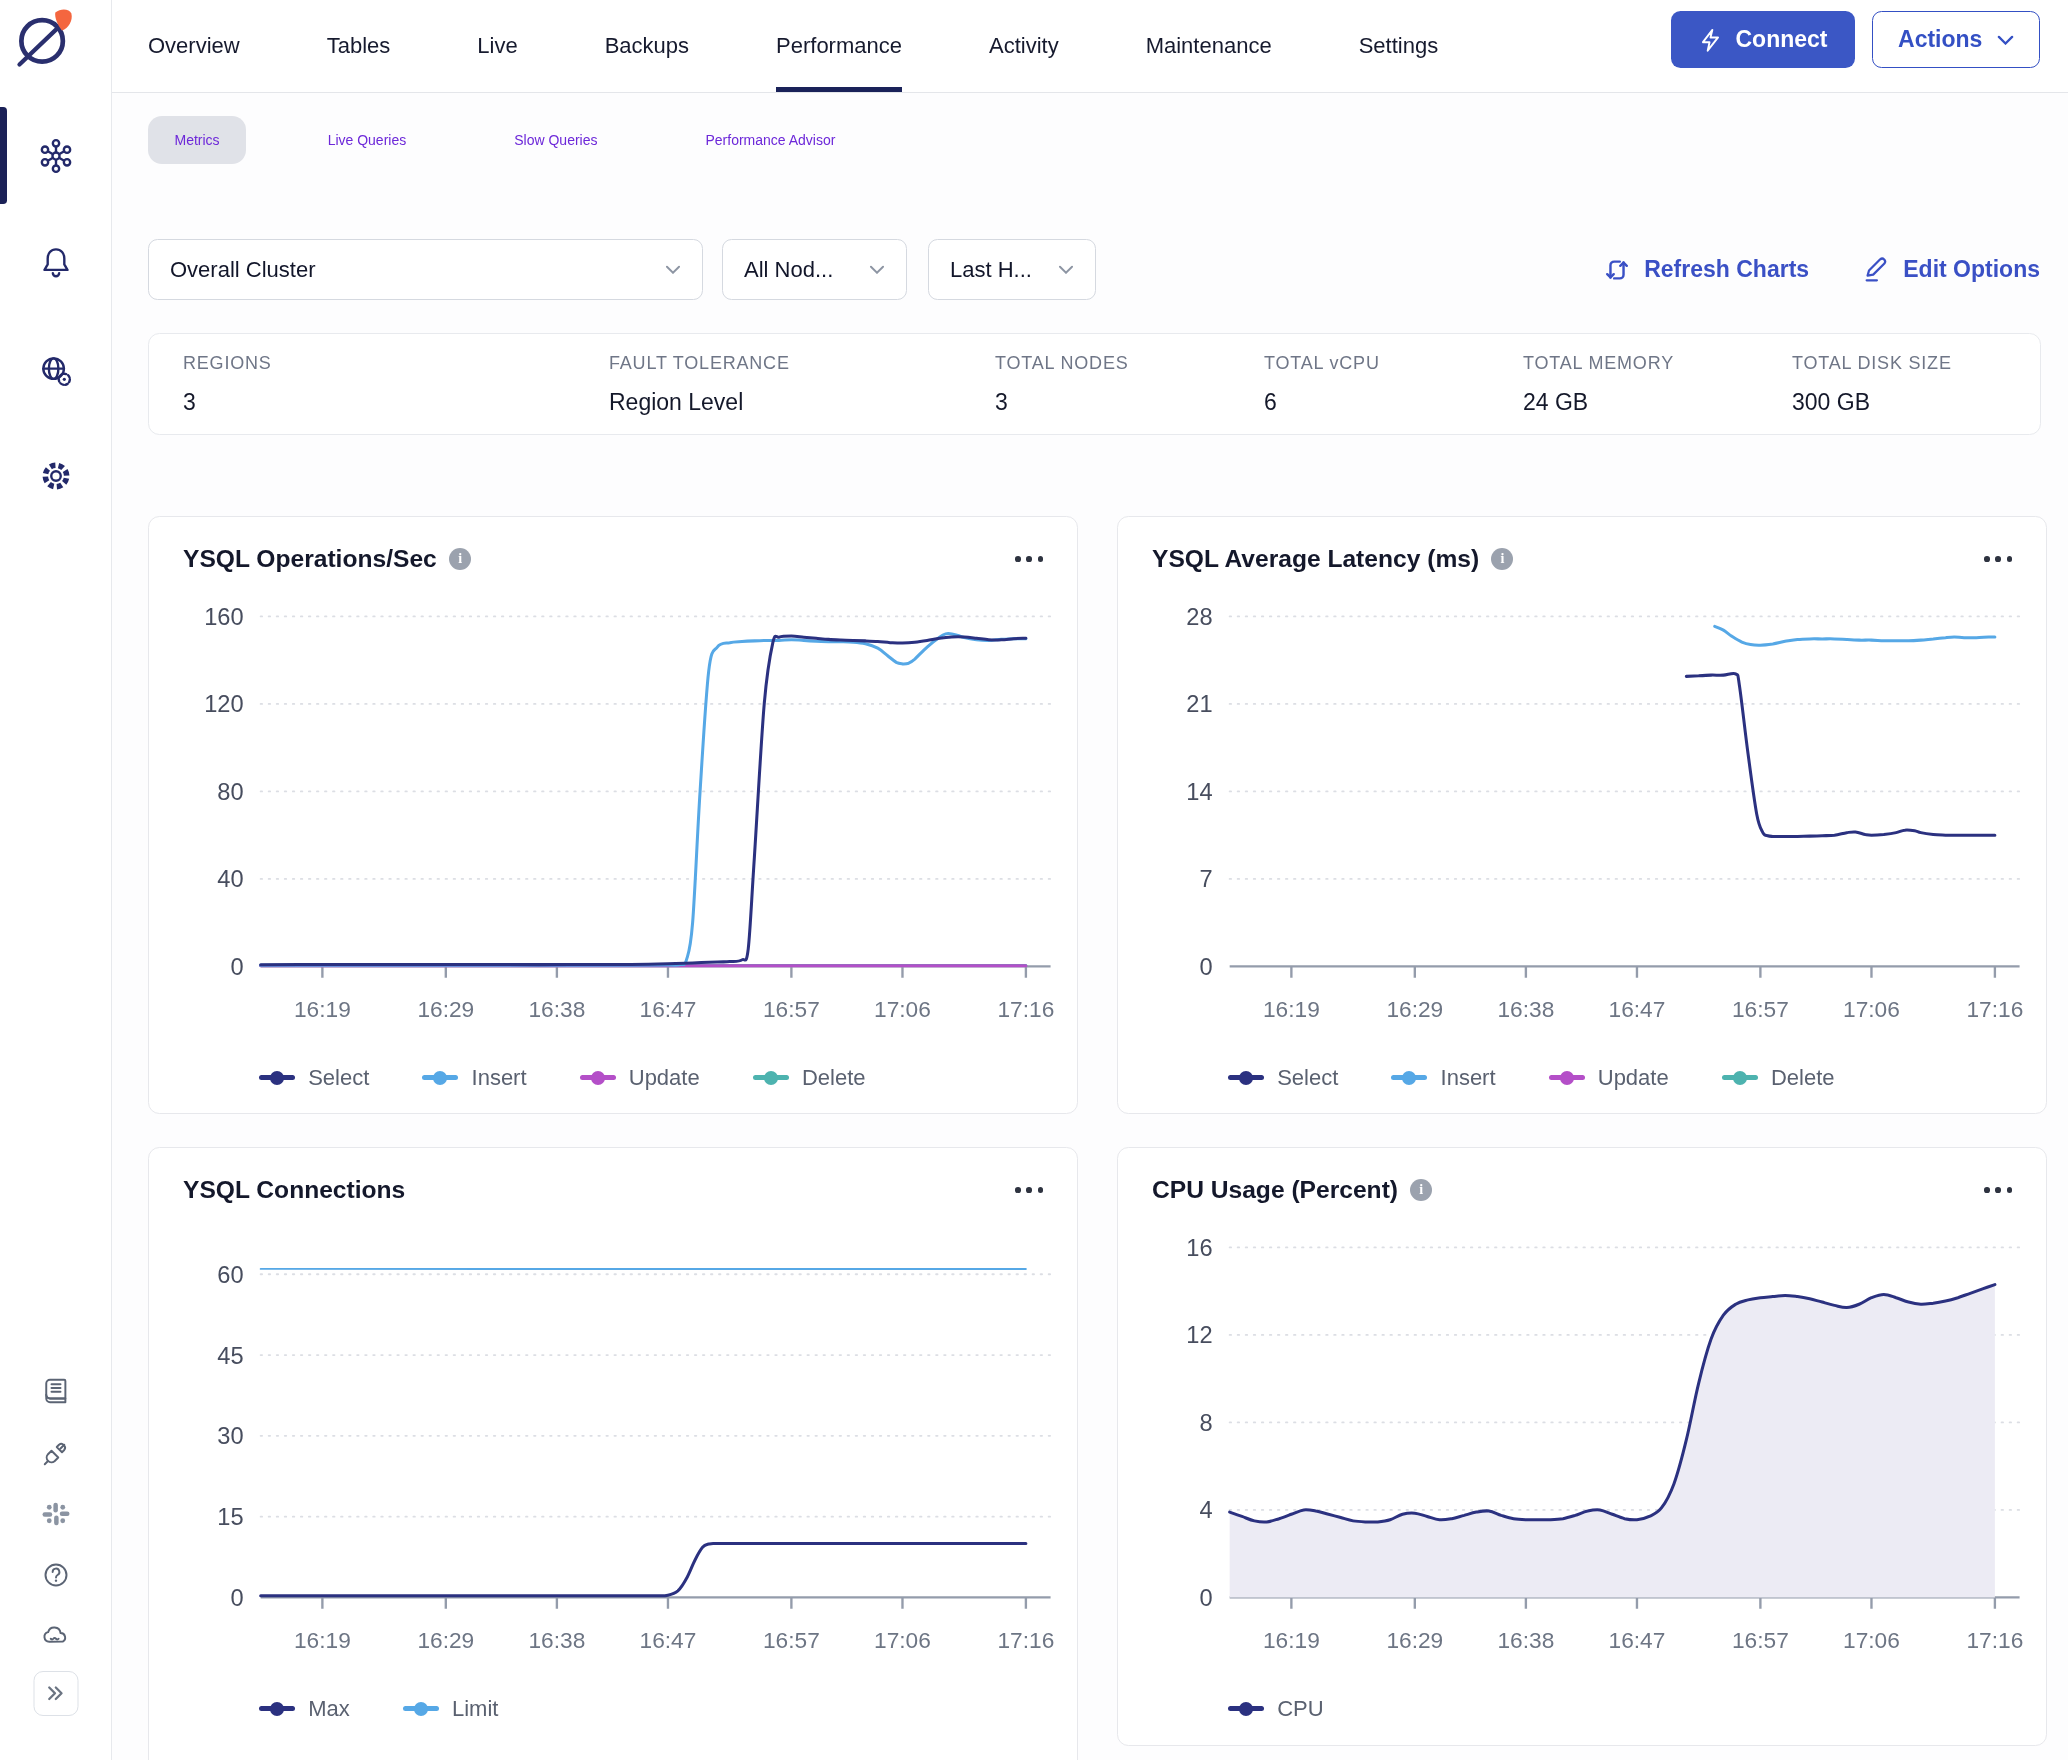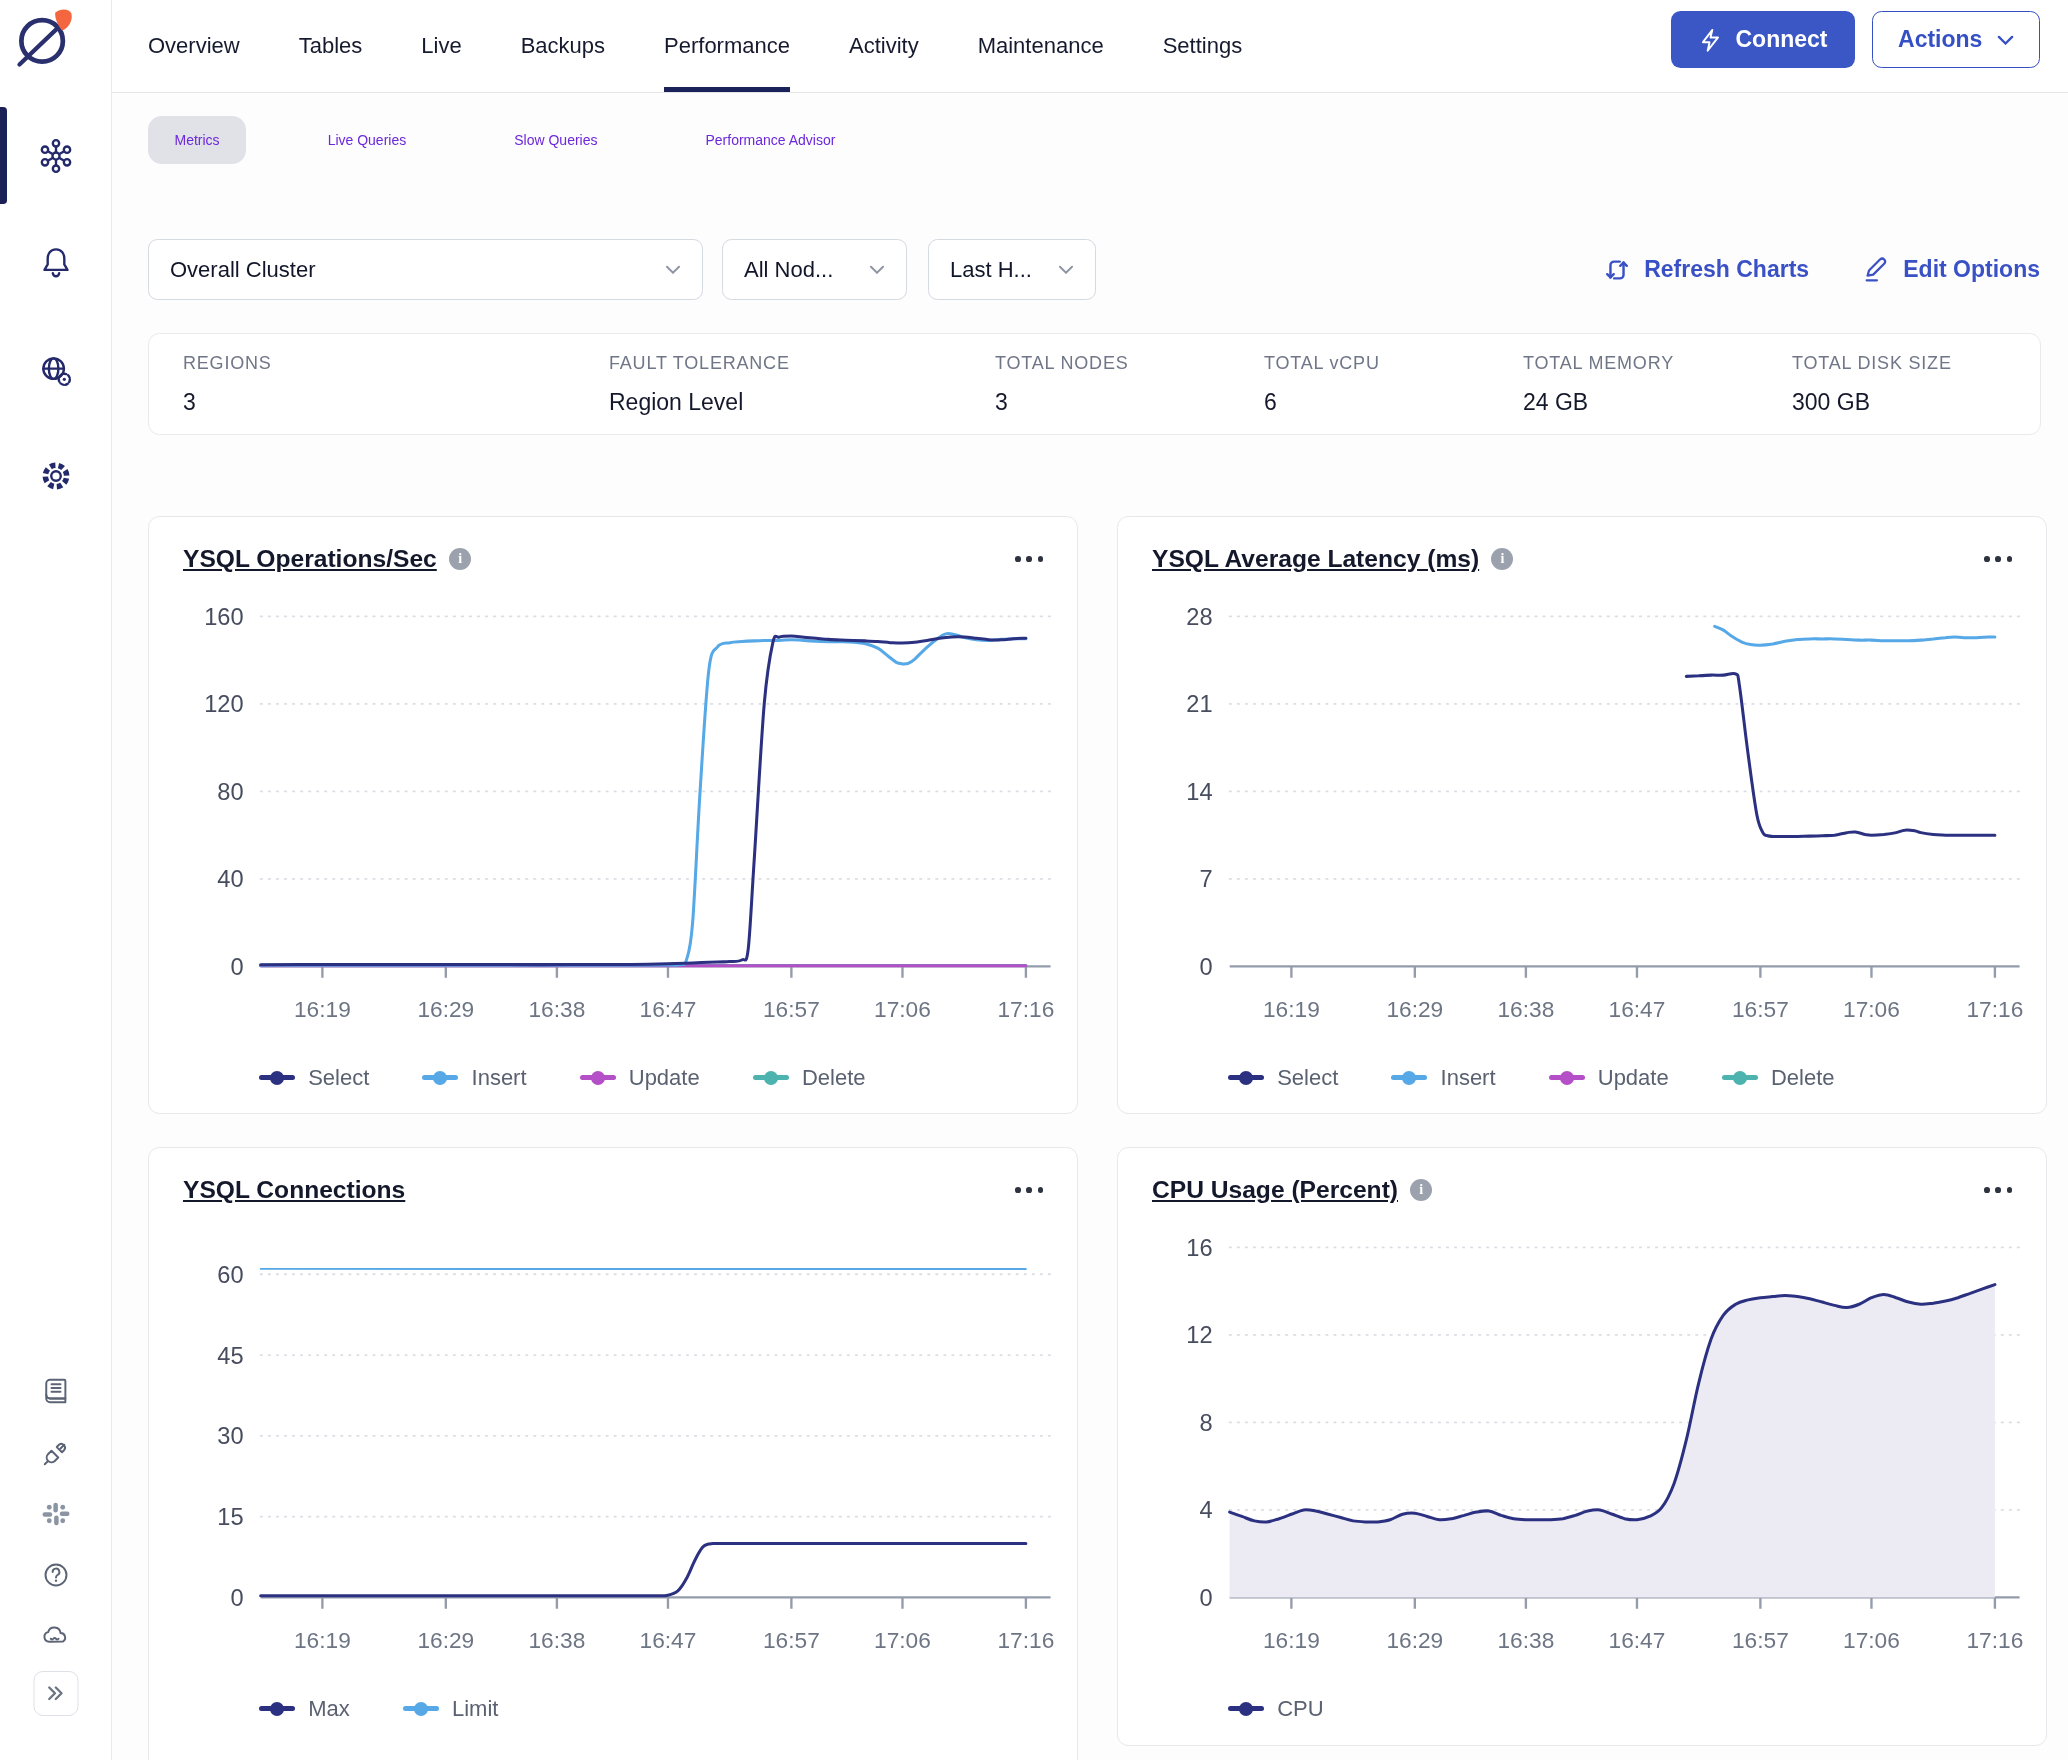--- a/index.html
+++ b/index.html
@@ -16,21 +16,21 @@
     width:42px; height:42px; display:flex; align-items:center; justify-content:center; cursor:pointer; }
   .side-icon svg { width:38px; height:38px; }
   .side-icon.small svg { width:30px; height:30px; }
   .expand-btn { position:absolute; left:50%; transform:translateX(-50%); top:1671px;
     width:45px; height:45px; border:1.4px solid #dde1e7; border-radius:9.5px;
     display:flex; align-items:center; justify-content:center; cursor:pointer; background:#fff; }
 
   
   .topnav { position:absolute; left:112px; top:0; right:0; height:93px; background:#fff;
     border-bottom:0.9px solid #e4e6ea; display:flex; align-items:center; }
-  .tabs { display:flex; gap:59px; margin-left:36px; height:100%; align-items:flex-start; }
+  .tabs { display:flex; gap:87px; margin-left:36px; height:100%; align-items:flex-start; }
   .tab { position:relative; height:100%; display:flex; align-items:center;
     font-size:22px; font-weight:500; color:#161a2e; cursor:pointer; white-space:nowrap; }
   .tab.active::after { content:""; position:absolute; left:0; right:0; bottom:0;
     height:4.7px; background:#1a2259; }
   .nav-actions { position:absolute; right:28px; top:11.4px; display:flex; gap:17px; }
   .btn-connect { height:57px; padding:8px 28px; background:#3b57c5; color:#fff;
     border:none; border-radius:9.5px; font-size:23px; font-weight:600;
     display:flex; align-items:center; gap:13.2px; cursor:pointer; font-family:inherit; }
   .btn-actions { height:57px; padding:0 24.6px; background:#fff; color:#3450c4;
     border:1.9px solid #3450c4; border-radius:9.5px; font-size:23px; font-weight:700;
@@ -66,21 +66,21 @@
   .stat:nth-child(4){width:259px}.stat:nth-child(5){width:269px}
 
   
   .chart-card { position:absolute; width:930px; background:#fff;
     border:1.4px solid #e7e8ec; border-radius:11.4px; }
   #card0 { left:36px; top:423px; height:598px; }
   #card1 { left:1005px; top:423px; height:598px; }
   #card2 { left:36px; top:1054px; height:757px; }
   #card3 { left:1005px; top:1054px; height:599px; }
   .chart-head { display:flex; align-items:center; padding:28px 28px 0 34px; }
-  .chart-title { font-size:24.6px; font-weight:700; color:#14182b;text-decoration:underline; }
+  .chart-title { font-size:24.6px; font-weight:700; color:#14182b; }
   .info-ic { width:22px; height:22px; border-radius:50%; background:#9ba2ae; color:#fff;
     font-size:14px; font-weight:700; display:flex; align-items:center; justify-content:center;
     margin-left:12.3px; cursor:pointer; font-family:"Liberation Serif", serif; }
   .dots { margin-left:auto; display:flex; gap:5.7px; cursor:pointer; padding:5.7px; }
   .dots i { width:5.7px; height:5.7px; border-radius:50%; background:#2e3340; }
   .chart-svg { display:block; margin-top:15px; }
   .chart-legend { display:flex; gap:53px; margin:3.8px 0 0 110px; align-items:center; }
   .lg-item { display:flex; align-items:center; gap:13.2px; }
   .lg-line { position:relative; width:36px; height:4.7px; border-radius:2.8px; display:inline-block; }
   .lg-dot { position:absolute; left:50%; top:50%; transform:translate(-50%,-50%);

